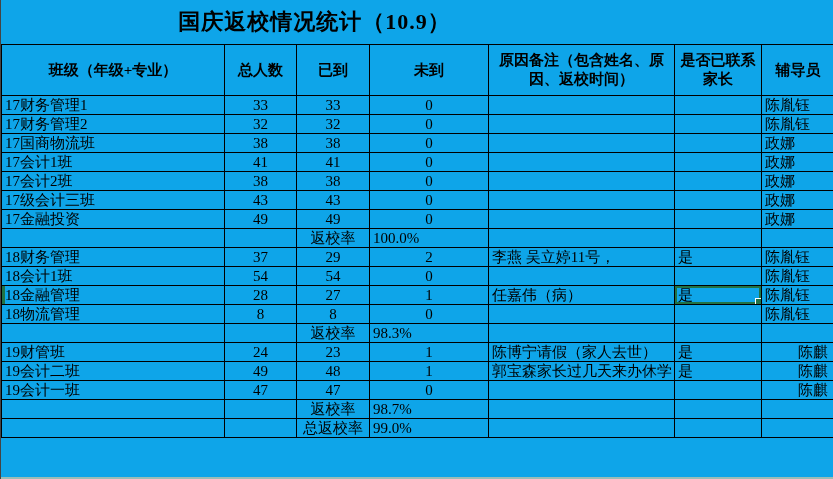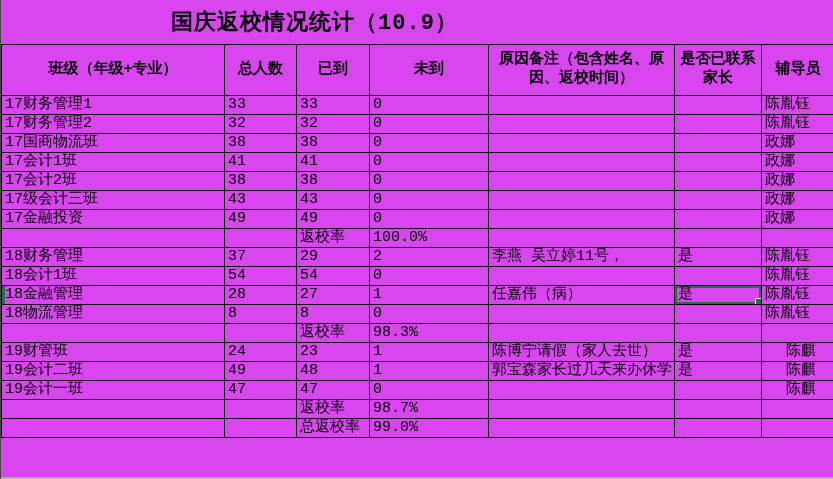--- a/index.html
+++ b/index.html
@@ -1,21 +1,21 @@
 <!DOCTYPE html>
 <html style="--sel-color: #217346;"><head>
 <meta charset="utf-8">
 <style>
   html,body{margin:0;padding:0;background:#f3f3f3;}
   #sheet{
     position:relative;
     width:833px;height:479px;
-    background:#d946ef;
+    background:#0ea5e9;
     overflow:hidden;
-    font-family:Liberation Mono, monospace;
+    font-family:Liberation Serif, serif;
     color:#000;
     border-left:1px solid #444;
     box-sizing:border-box;
   }
   #title-row{
     height:44px;
     display:flex;align-items:center;justify-content:center;
     width:627px; 
     font-size:22px;font-weight:bold;
     letter-spacing:1px;
@@ -39,22 +39,22 @@
     text-align:center;
     white-space:normal;
     line-height:1.25;
     padding:0 2px;
   }
   td{
     height:18.4px;
     line-height:18px;
   }
   td.a-left{text-align:left;}
-  td.a-center{}
-  td.a-right{text-align:right;padding-right:18px;}
+  td.a-center{text-align:center;}
+  td.a-right{text-align:right;padding-right:6px;}
   td.selected{
     position:relative;
     box-shadow:inset 0 0 0 2px var(--sel-color,#217346);
   }
   td.selected::after{
     content:"";
     position:absolute;
     right:-1px;bottom:-1px;
     width:5px;height:5px;
     background:var(--sel-color,#217346);

